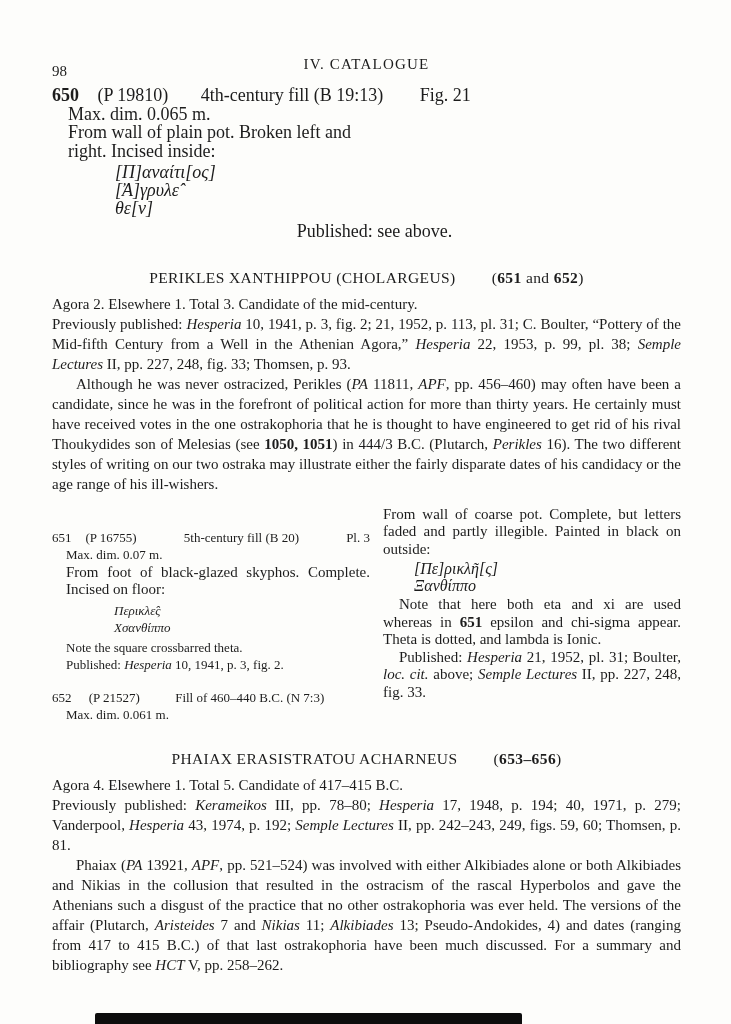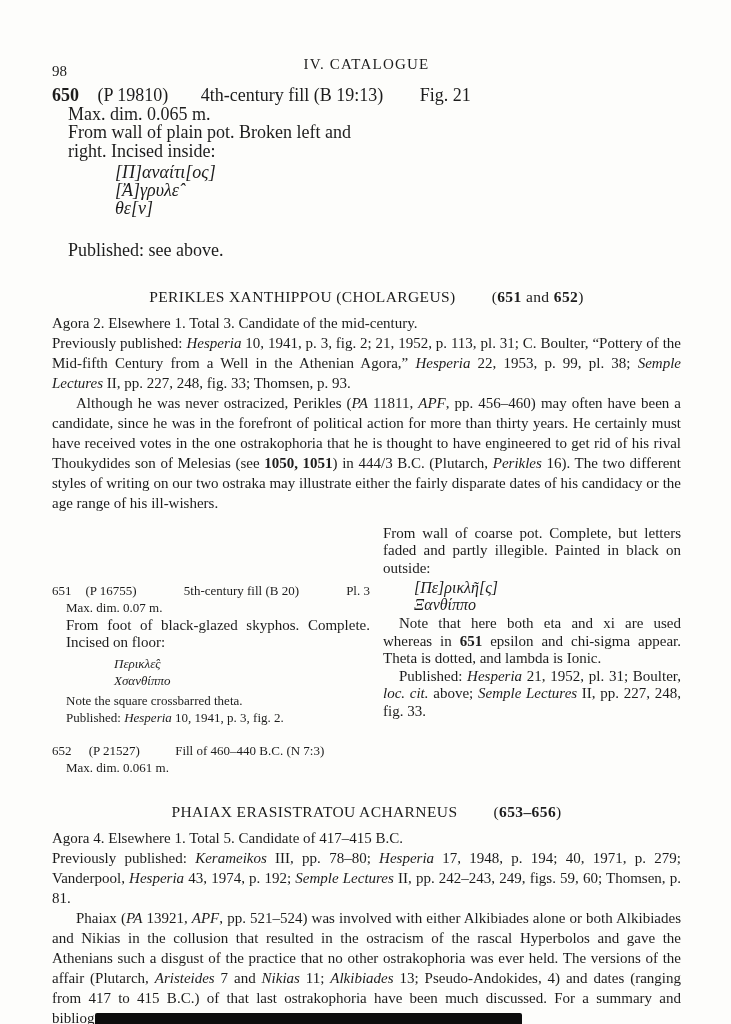--- a/index.html
+++ b/index.html
@@ -21,21 +21,21 @@
 
   
   .entry { font-size: 18px; line-height: 18.5px; }
   .entry .num { font-weight: bold; }
   .mr-sm { margin-right: 14px; }
   .mr-md { margin-right: 28px; }
   .mr-lg { margin-right: 32px; }
   .entry-body { margin-left: 16px; }
   .desc-650 { width: 312px; }
   .greek { font-style: italic; margin: 3px 0 3px 47px; line-height: 18px; }
-  .published { margin-top: 24px; }
+  .published { margin-top: 5px; text-align: center; }
   .entry-650 { margin-bottom: 28px; }
 
   
   .section-heading {
     text-align: center;
     font-size: 15.5px;
     letter-spacing: 0.4px;
     margin-bottom: 7px;
   }
   .section-heading .nums { margin-left: 36px; }
@@ -43,21 +43,21 @@
   
   .body-text { font-size: 15px; line-height: 20px; text-align: justify; }
   .indent { text-indent: 24px; }
 
   
   .two-col { display: flex; margin-top: 12px; }
   .col-left { width: 318px; padding-top: 23px; }
   .col-right { width: 298px; margin-left: 13px; }
   .col-text { font-size: 15px; line-height: 17.5px; text-align: justify; }
   .col-entry { font-size: 13px; line-height: 17.5px; }
-  .flex-head { display: flex; justify-content: space-between; margin-top: 34px; }
+  .flex-head { display: flex; justify-content: space-between; }
   .col-entry .entry-body { margin-left: 14px; }
   .col-entry .greek { margin-left: 48px; line-height: 17px; }
   .col-right .greek { margin: 2px 0 2px 31px; line-height: 17px; }
   .entry-652 { margin-top: 15px; }
   .col-text.indent { text-indent: 16px; }
 
   .section-phaiax { margin-top: 26px; }
   .section-perikles-body { margin-bottom: 0; }
 
   

